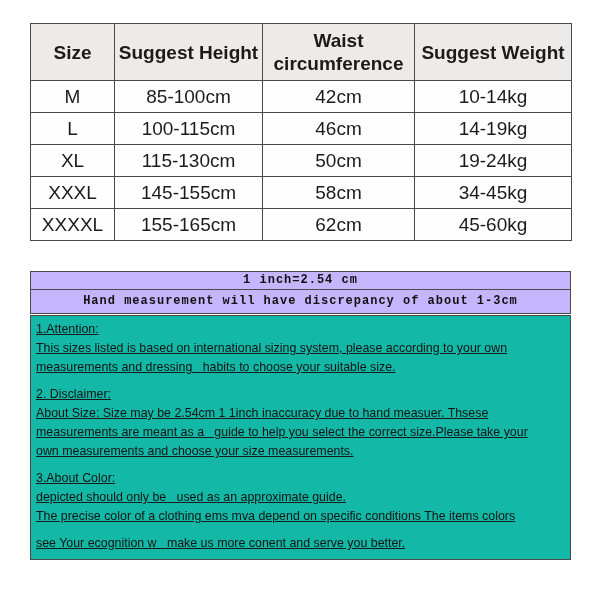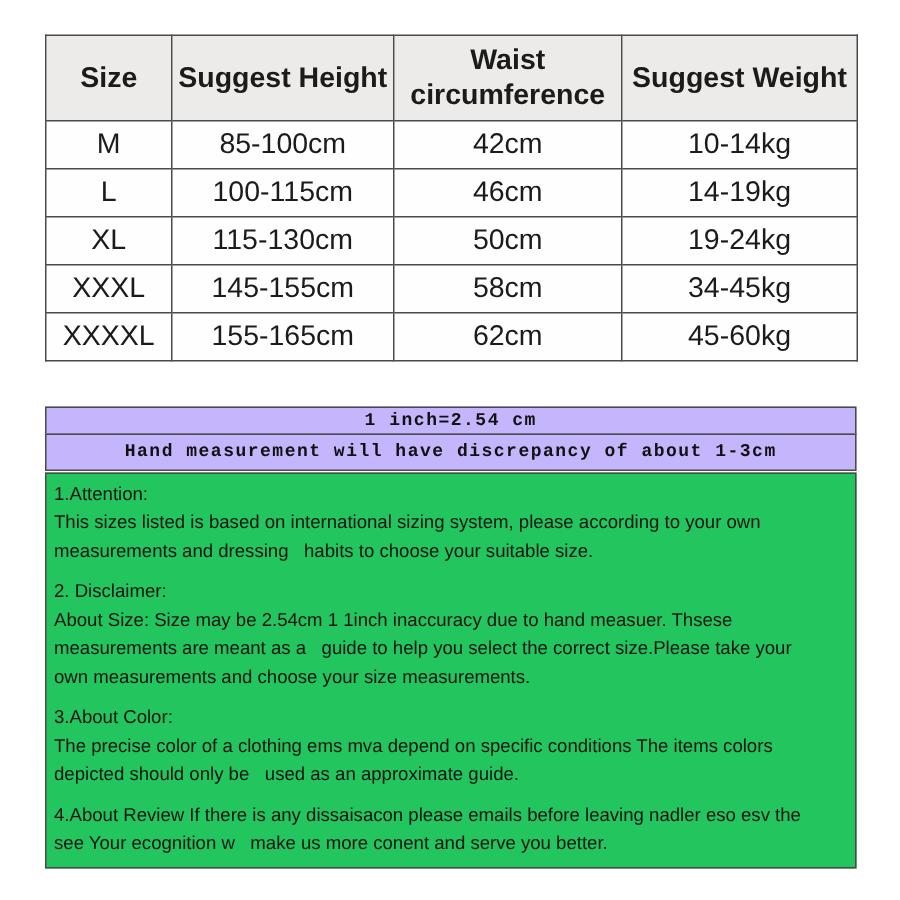--- a/index.html
+++ b/index.html
@@ -24,21 +24,21 @@
       border:1px solid var(--border,#4a4a4a);
       text-align:center;font-family:"Liberation Mono",monospace;
       font-weight:bold;color:#111;background:#c4b5fd;
       white-space:pre;overflow:hidden;}
   .inch-row{top:271px;height:17px;line-height:17px;font-size:12px;letter-spacing:1px;}
   .hand-row{top:289px;height:23px;line-height:23px;font-size:12px;letter-spacing:1px;}
 
   
   .notes-box{position:absolute;left:30px;top:315px;width:531px;
       border:1px solid var(--border,#4a4a4a);
-      background:#22c55e;padding:4px 3px 6px 5px;}
+      background:#14b8a6;padding:4px 3px 6px 5px;text-decoration:underline;}
   .note-section{margin:0 0 8px 0;}
   .note-section:last-child{margin-bottom:0;}
   .note-line{font-size:12.4px;line-height:19px;white-space:pre;color:#141414;}
 </style>
 </head>
 <body>
 
 <div class="canvas">
 
   <table class="size-table">
@@ -101,22 +101,21 @@
       <div class="note-line">measurements and dressing   habits to choose your suitable size.</div>
     </div>
     <div class="note-section">
       <div class="note-line">2. Disclaimer:</div>
       <div class="note-line">About Size: Size may be 2.54cm 1 1inch inaccuracy due to hand measuer. Thsese</div>
       <div class="note-line">measurements are meant as a   guide to help you select the correct size.Please take your</div>
       <div class="note-line">own measurements and choose your size measurements.</div>
     </div>
     <div class="note-section">
       <div class="note-line">3.About Color:</div>
+      <div class="note-line">depicted should only be   used as an approximate guide.</div>
       <div class="note-line">The precise color of a clothing ems mva depend on specific conditions The items colors</div>
-      <div class="note-line">depicted should only be   used as an approximate guide.</div>
     </div>
     <div class="note-section">
-      <div class="note-line">4.About Review If there is any dissaisacon please emails before leaving nadler eso esv the</div>
       <div class="note-line">see Your ecognition w   make us more conent and serve you better.</div>
     </div>
   </div>
 
 </div>
 
 </body></html>

